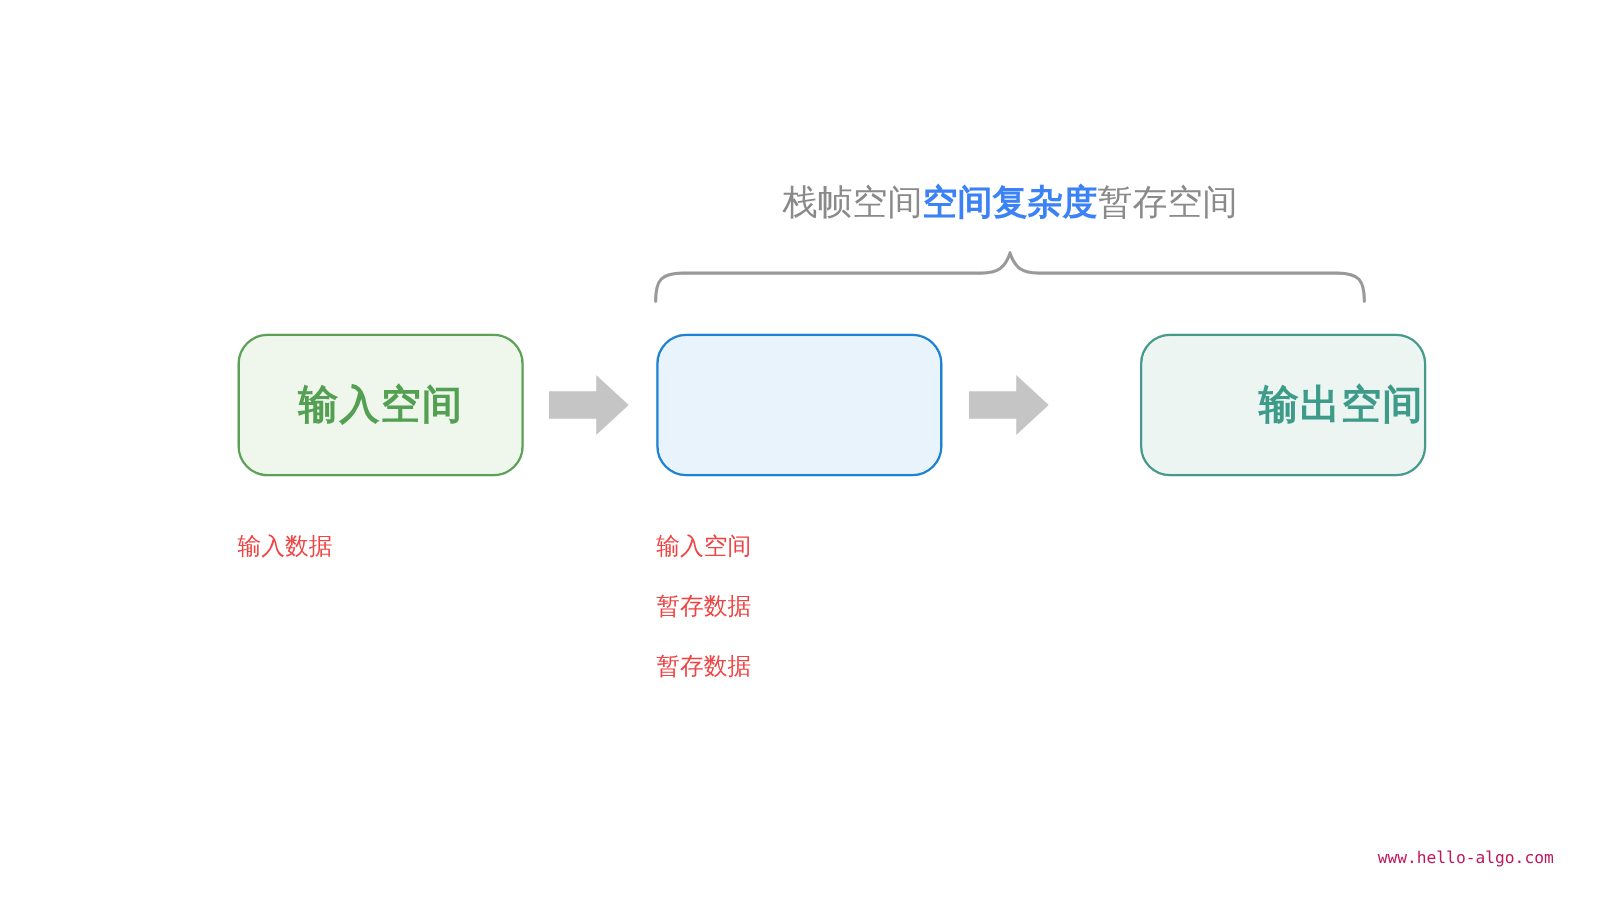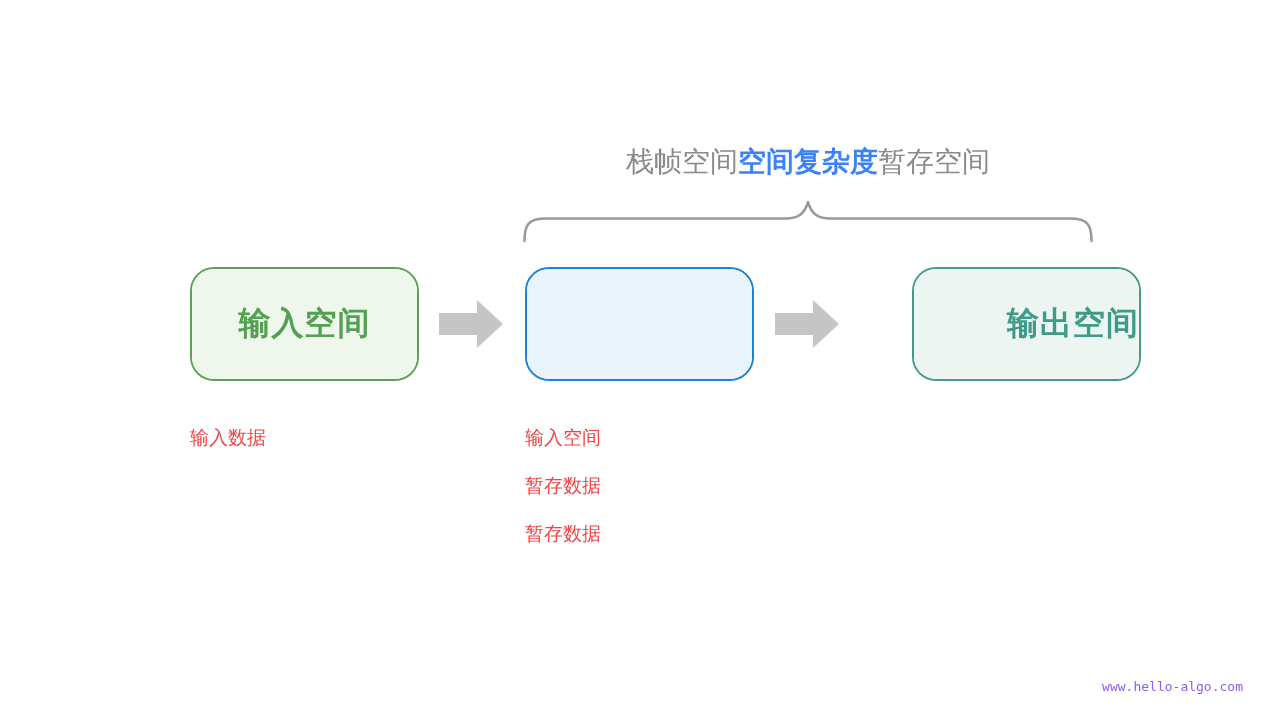--- a/index.html
+++ b/index.html
@@ -74,21 +74,21 @@
   }
   .note-col-1 { left: 190px; }
   .note-col-2 { left: 525px; }
   .note-col-3 { left: 862px; }
   .watermark {
     position: absolute;
     right: 37px;
     top: 679px;
     font-family: "DejaVu Sans Mono", "Liberation Mono", monospace;
     font-size: 13px;
-    color: #8b5cf6;
+    color: #be185d;
   }
 </style>
 </head>
 <body>
 
 <div class="canvas">
 
   <div class="diagram-title">
     <span>栈帧空间</span><span class="bold-seg">空间复杂度</span><span>暂存空间</span>
   </div>

